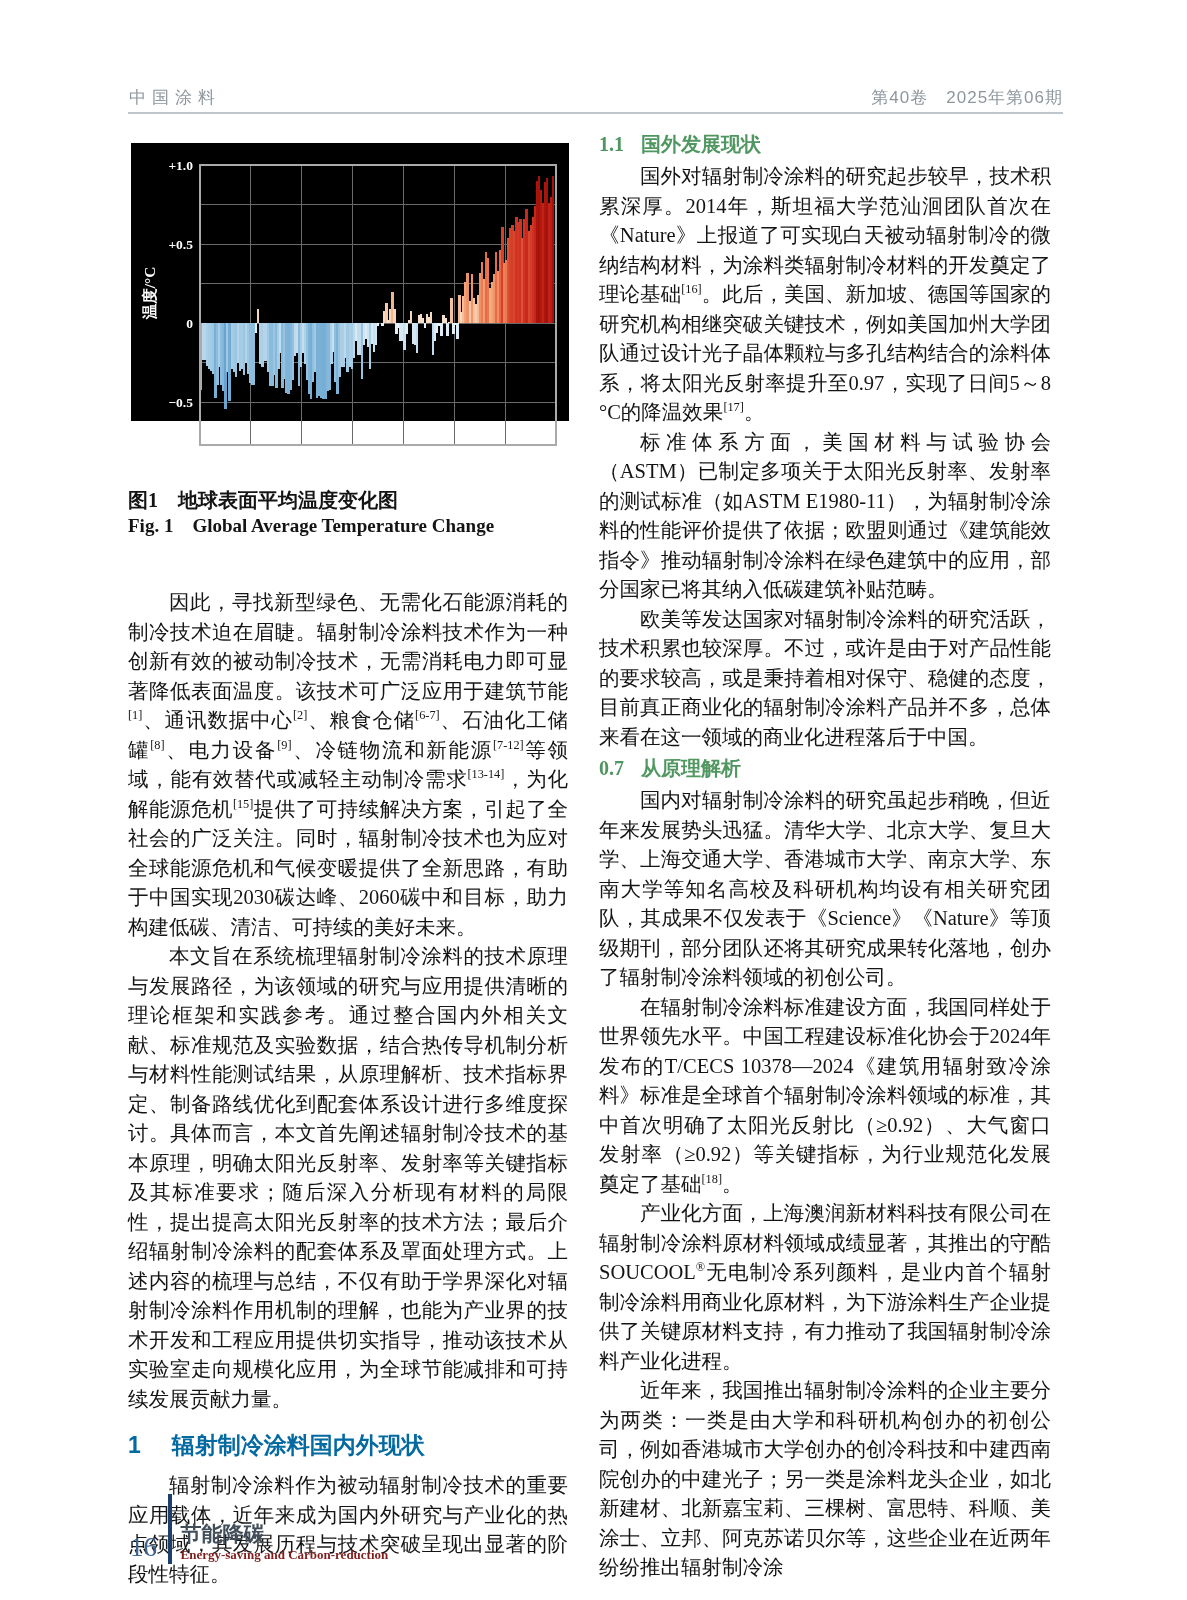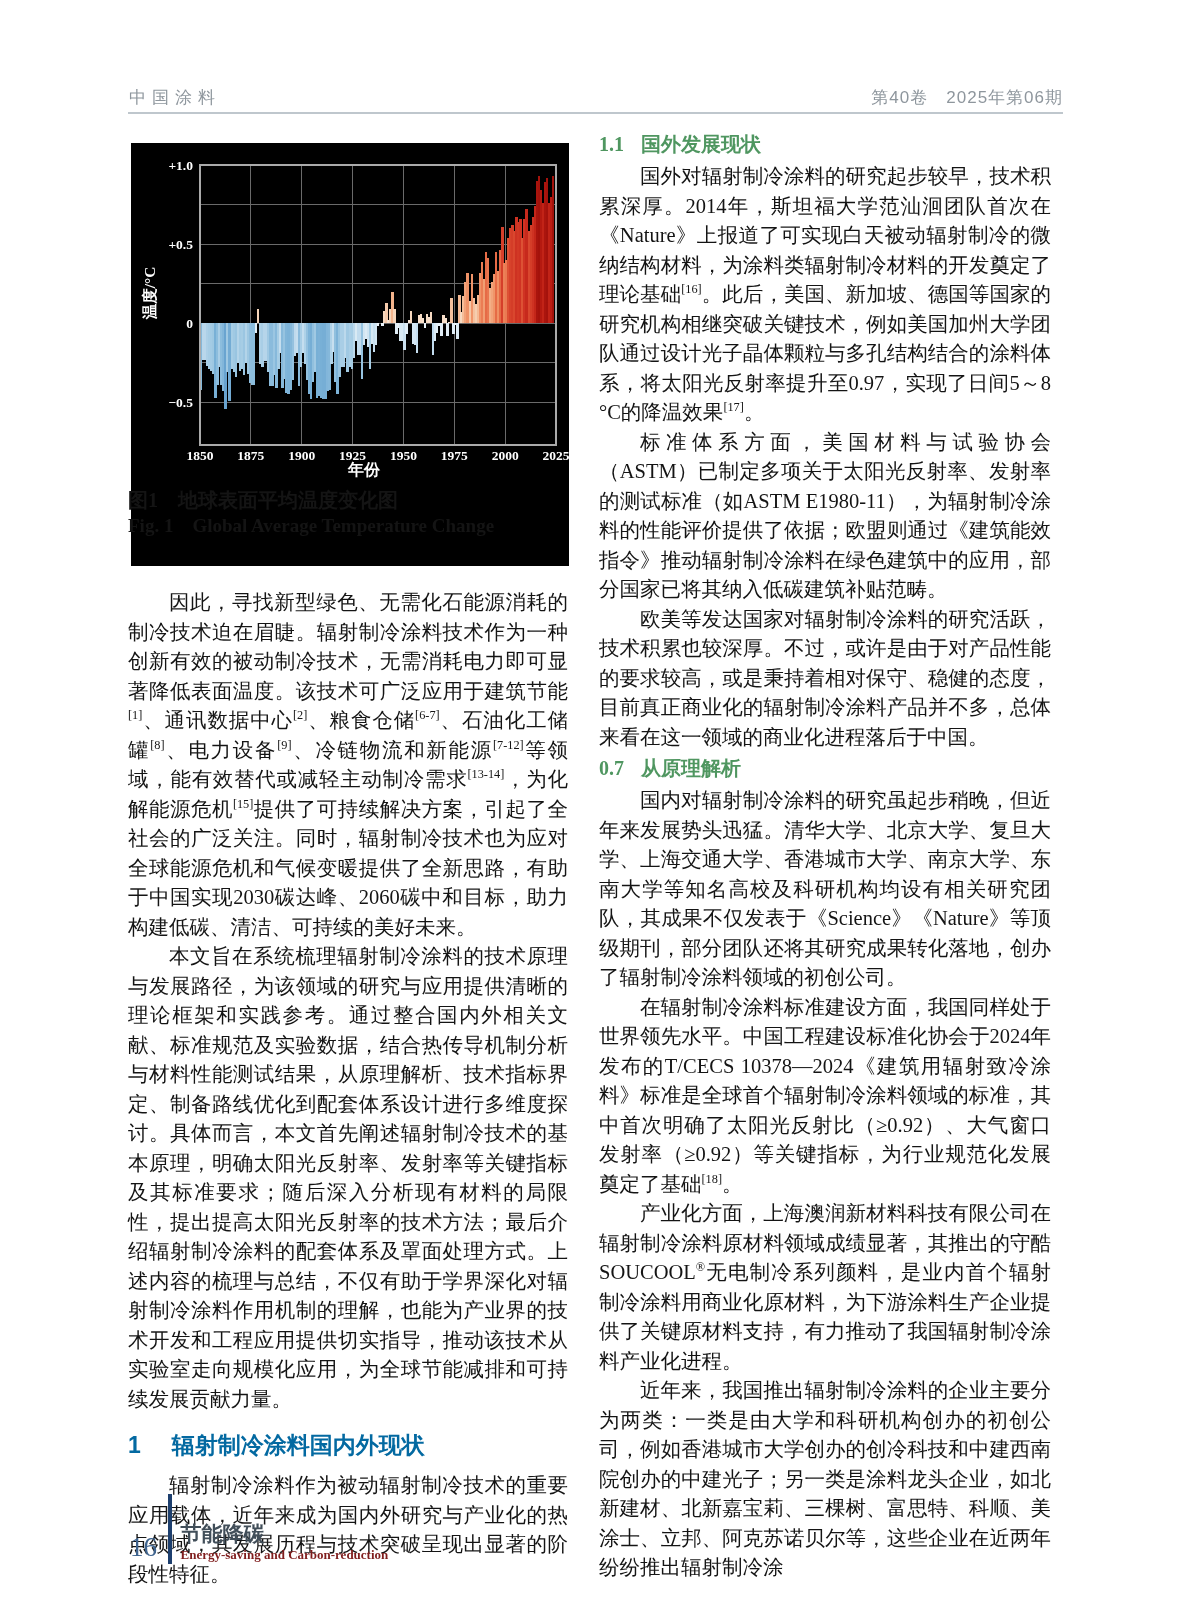--- a/index.html
+++ b/index.html
@@ -5,21 +5,21 @@
   html,body{margin:0;padding:0;background:#e8e8e8;}
   #page{position:relative;width:1187px;height:1600px;background:#ffffff;margin:0 auto;overflow:hidden;
         font-family:"Liberation Serif","DejaVu Serif",serif;color:#141414;}
   
   .hdr{position:absolute;top:86px;font-family:"Liberation Sans","DejaVu Sans",sans-serif;
        font-size:17px;color:#8e969d;}
   .hdr.left{left:129px;letter-spacing:6px;}
   .hdr.right{right:124px;letter-spacing:1px;}
   .hdr-rule{position:absolute;left:128px;right:124px;top:112px;height:2px;background:#bfc7cd;}
   
-  .figure{position:absolute;left:131px;top:143px;width:438px;height:423px;background:#000;}
+  .figure{position:absolute;left:131px;top:143px;width:438px;height:278px;background:#000;}
   .figcap{position:absolute;left:128px;top:487px;width:441px;text-align:left;line-height:1.32;}
   .figcap .zh{font-size:20px;font-weight:bold;}
   .figcap .en{font-size:19px;font-weight:bold;}
   
   .col{position:absolute;font-size:20.5px;line-height:29.5px;text-align:justify;}
   .col.left{left:128px;top:588px;width:440px;}
   .col.right{left:599px;top:128px;width:452px;}
   .col p{margin:0;text-indent:2em;}
   .col .h1{font-family:"Liberation Sans","DejaVu Sans",sans-serif;font-weight:bold;
            font-size:23px;line-height:30px;margin:16px 0 11px 0;text-indent:0;}

